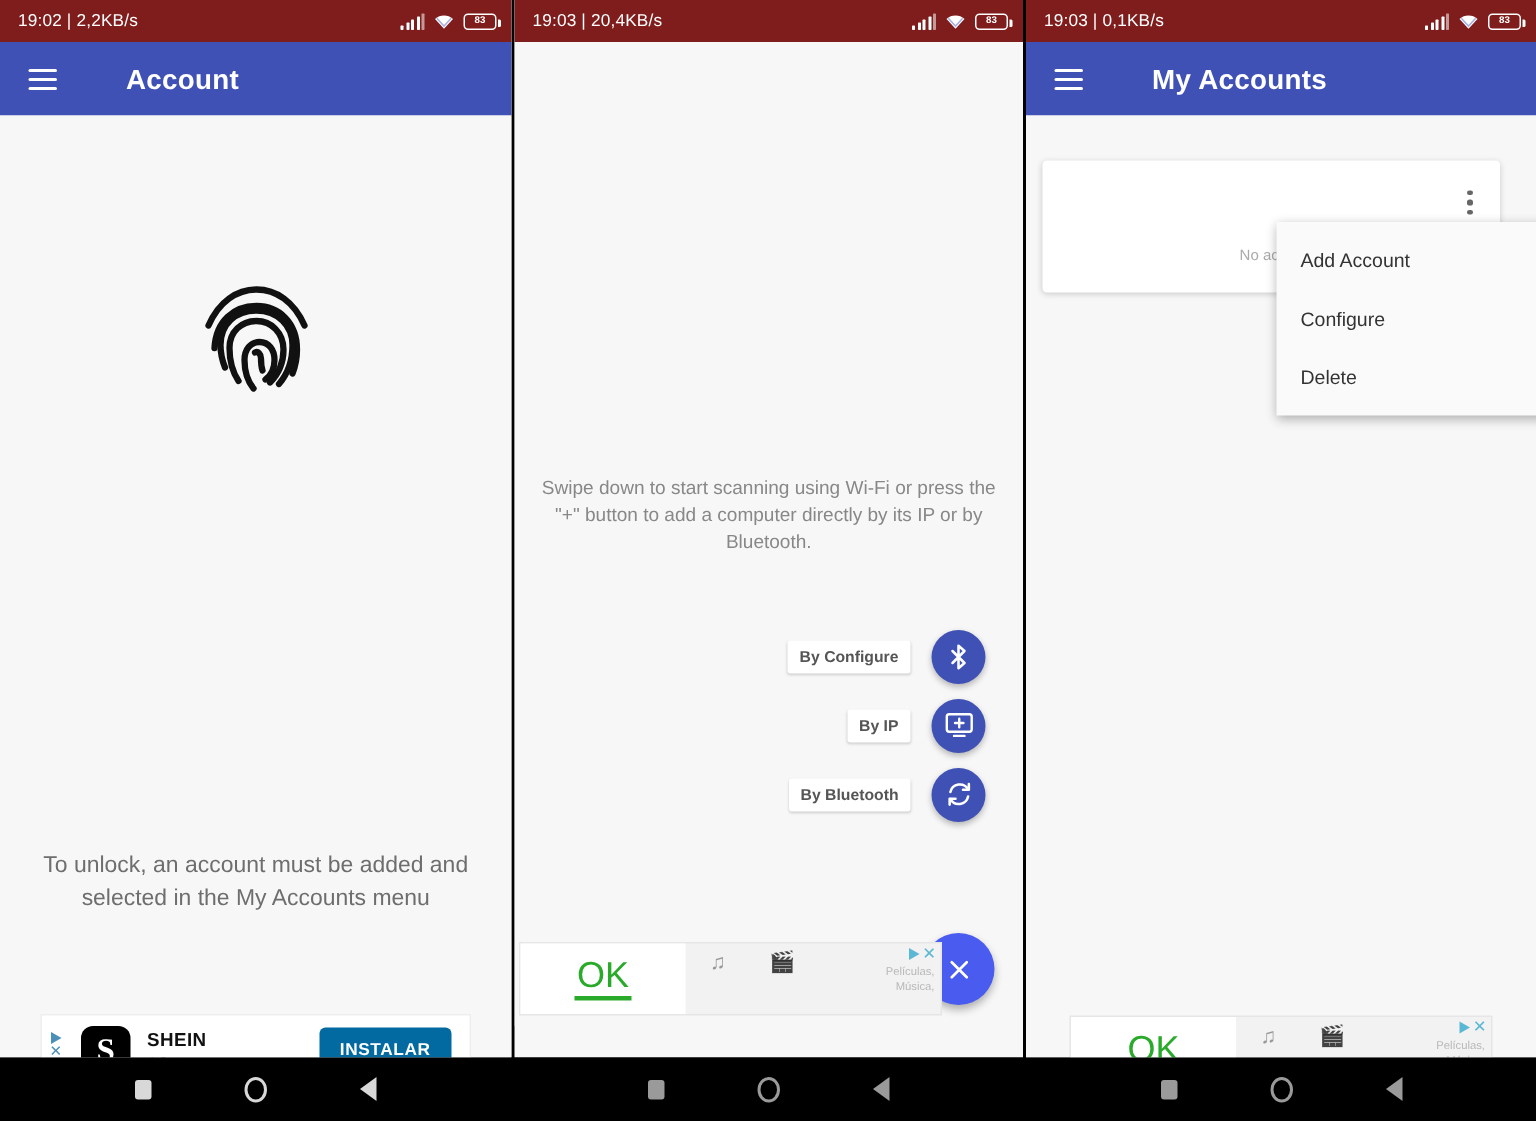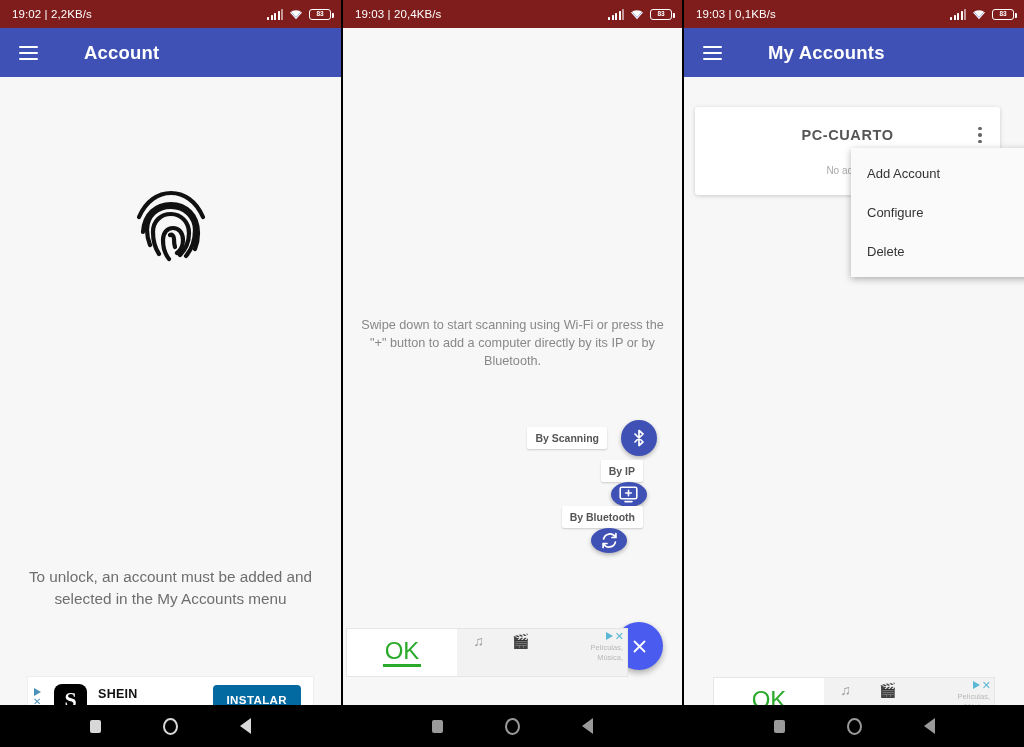--- a/index.html
+++ b/index.html
@@ -189,21 +189,21 @@
   
   .scan-msg {
     position: absolute; left: 12px; right: 12px; top: 288px;
     text-align: center; color: #888; font-size: 12.7px; line-height: 18px;
   }
   .fab-stack {
     position: absolute; right: 25px; top: 386px;
     display: flex; flex-direction: column; align-items: flex-end; gap: 0;
   }
   .fab-row { display: flex; align-items: center; height: 47px; margin-bottom: 0; }
-  .fab-row + .fab-row { margin-top: -1px; flex-direction: column; }
+  .fab-row + .fab-row { margin-top: -1px; }
   .fab-label {
     background: #fff; color: #555;
     font-size: 10.5px; font-weight: bold;
     padding: 5px 8px; border-radius: 2px;
     margin-right: 14px; white-space: nowrap;
     box-shadow: 0 1px 2px rgba(0,0,0,.18);
   }
   .fab-mini {
     width: 36px; height: 36px; border-radius: 50%;
     background: #3f51b5; color: #fff;
@@ -375,21 +375,21 @@
         <div class="battery">
             <span>83</span>
           </div>
       </div>
     </div>
     <div class="body">
       <div class="scan-msg">Swipe down to start scanning using Wi-Fi or press the "+" button to add a computer directly by its IP or by Bluetooth.</div>
 
       <div class="fab-stack">
         <div class="fab-row">
-          <div class="fab-label">By Scanning</div>
+          <div class="fab-label">By Configure</div>
           <div class="fab-mini">
             <svg width="16" height="18" viewBox="0 0 16 18">
                 <path d="M4 5l8 8-4 3.5V1.5l4 3.5-8 8" stroke="#fff" stroke-width="1.7" fill="none" stroke-linejoin="round" stroke-linecap="round"></path>
               </svg>
           </div>
         </div>
         <div class="fab-row">
           <div class="fab-label">By IP</div>
           <div class="fab-mini">
             <svg width="19" height="17" viewBox="0 0 19 17">
@@ -469,21 +469,20 @@
     <div class="appbar">
       <div class="hamburger">
           <i></i>
           <i></i>
           <i></i>
         </div>
       <div class="appbar-title">My Accounts</div>
     </div>
     <div class="body">
       <div class="account-card">
-        <div class="account-title">PC-CUARTO</div>
         <div class="account-sub">No accou</div>
         <div class="kebab">
             <i></i>
             <i></i>
             <i></i>
           </div>
       </div>
 
       <div class="popup-menu">
         <div class="popup-item">Add Account</div>

